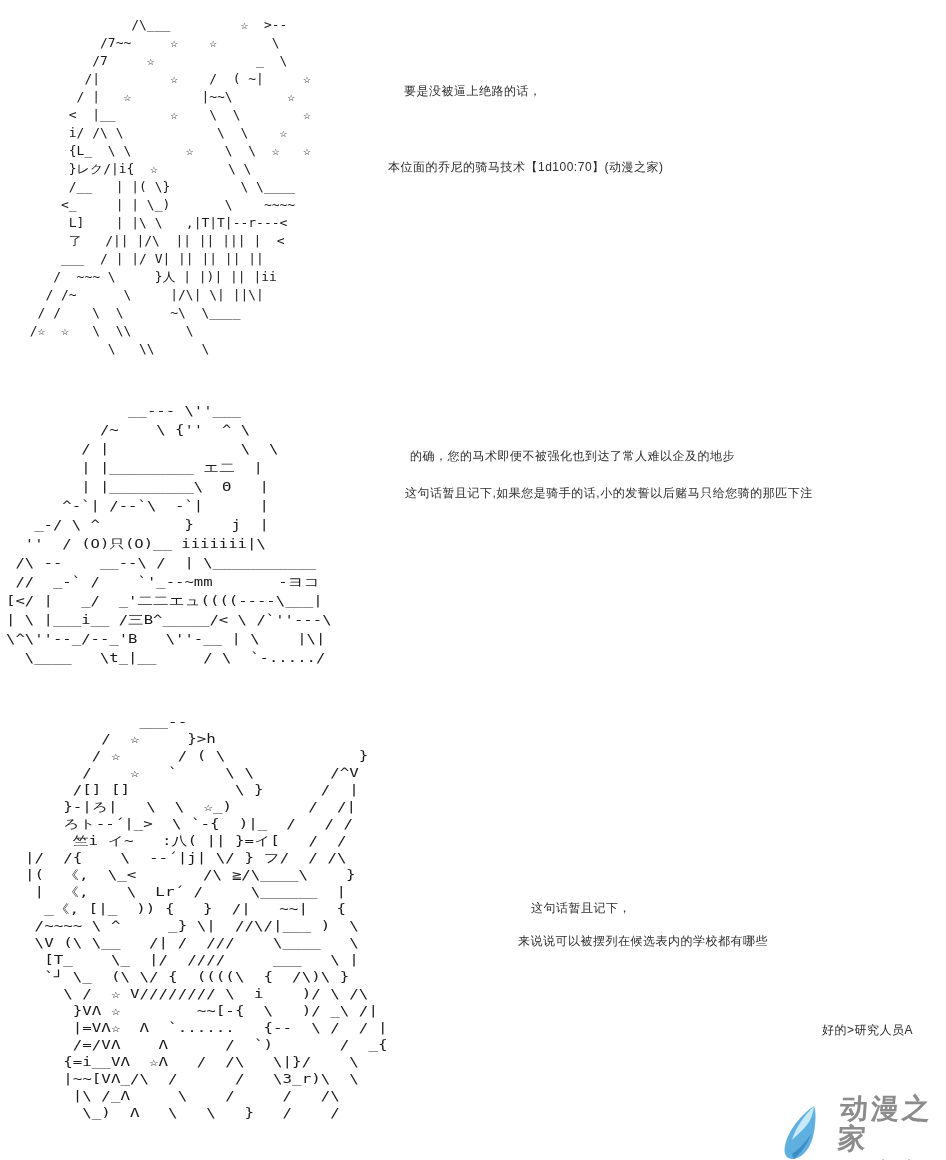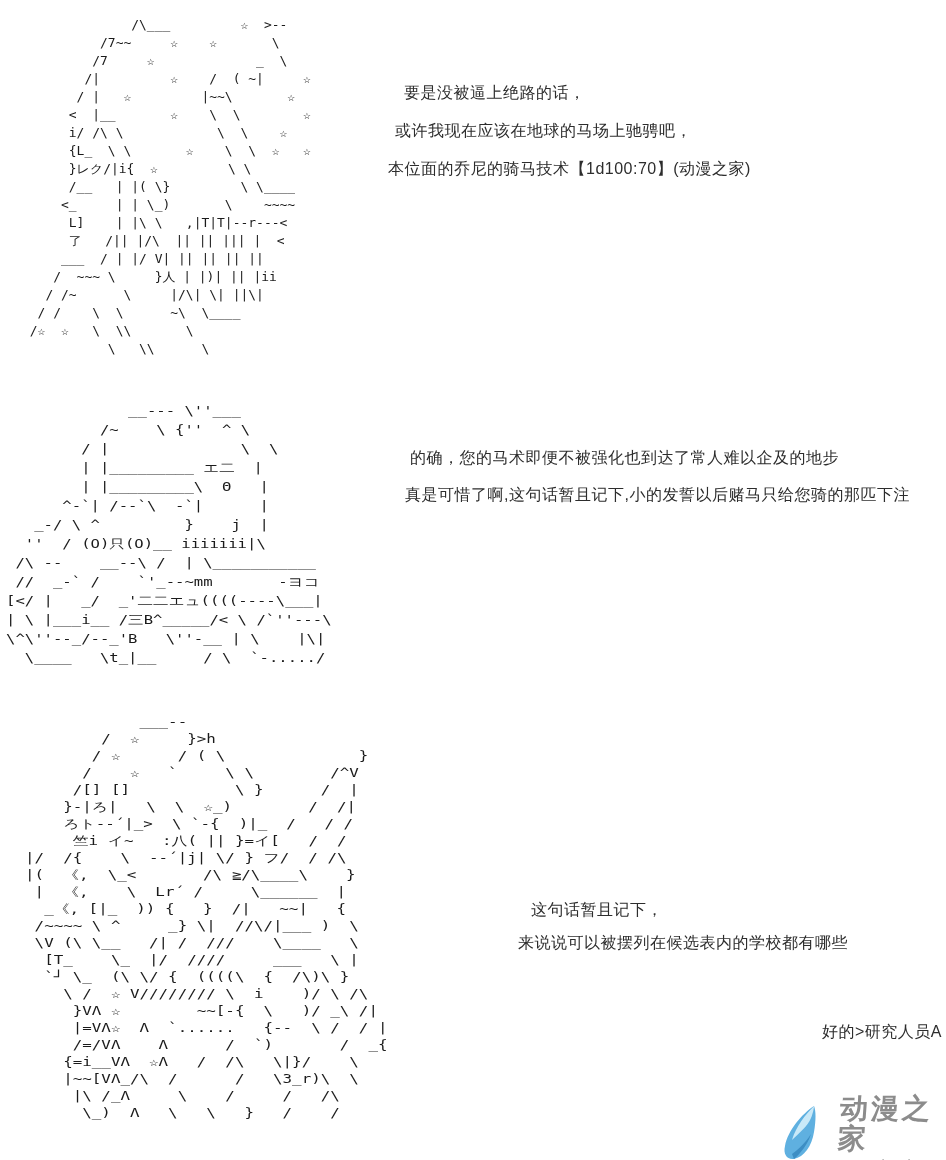--- a/index.html
+++ b/index.html
@@ -22,21 +22,21 @@
     transform-origin:0 0;
   }
   #art1{left:22px;top:4px;font-size:12px;line-height:18px;transform:scaleX(1.08);}
   #art2{left:6px;top:390px;font-size:12px;line-height:19px;transform:scaleX(1.30);}
   #art3{left:6px;top:702px;font-size:12px;line-height:17px;transform:scaleX(1.32);}
   
   .line{
     position:absolute;
     white-space:nowrap;
     color:#2d2d2d;
-    font-size:16px;
+    font-size:12px;
     letter-spacing:0.5px;
   }
   
   .watermark{
     position:absolute;left:780px;top:1094px;
     display:flex;align-items:center;gap:9px;
   }
   .wm-logo{display:block;width:50px;height:58px;}
   .wm-text{display:flex;flex-direction:column;align-items:flex-start;}
   .wm-name{
@@ -106,25 +106,24 @@
       \ /  ☆ V//////// \  i    )/ \ /\
        }VΛ ☆        ~~[-{  \   )/ _\ /|
        |=VΛ☆  Λ  `......   {--  \ /  / |
        /=/VΛ    Λ      /  `)       /  _{
       {=i__VΛ  ☆Λ   /  /\   \|}/    \
       |~~[VΛ_/\  /      /   \3_r)\  \
        |\ /_Λ     \    /     /   /\
         \_)  Λ   \   \   }   /    /</pre>
 
   <div class="line" style="left:404px;top:83px">要是没被逼上绝路的话，</div>
-  <div class="line" style="left:395px;top:121px">或许我现在应该在地球的马场上驰骋吧，</div>
   <div class="line" style="left:388px;top:159px">本位面的乔尼的骑马技术【1d100:70】(动漫之家)</div>
 
   <div class="line" style="left:410px;top:448px">的确，您的马术即便不被强化也到达了常人难以企及的地步</div>
-  <div class="line" style="left:405px;top:485px">真是可惜了啊,这句话暂且记下,小的发誓以后赌马只给您骑的那匹下注</div>
+  <div class="line" style="left:405px;top:485px">这句话暂且记下,如果您是骑手的话,小的发誓以后赌马只给您骑的那匹下注</div>
 
   <div class="line" style="left:531px;top:900px">这句话暂且记下，</div>
   <div class="line" style="left:518px;top:933px">来说说可以被摆列在候选表内的学校都有哪些</div>
   <div class="line" style="left:822px;top:1022px">好的&gt;研究人员A</div>
 
   <div class="watermark">
     <span class="wm-logo">
       <svg width="50" height="58" viewBox="0 0 50 58" xmlns="http://www.w3.org/2000/svg">
         <path d="M34 2 C 22 10, 8 26, 5 42 C 3 50, 7 56, 14 55 C 24 53, 32 42, 34 28 C 36 16, 36 7, 34 2 Z" fill="#5fb0e0"></path>
         <path d="M34 2 C 26 10, 16 22, 12 36 C 18 30, 28 22, 31 14 C 33 9, 34 4, 34 2 Z" fill="#c9e9f8"></path>

